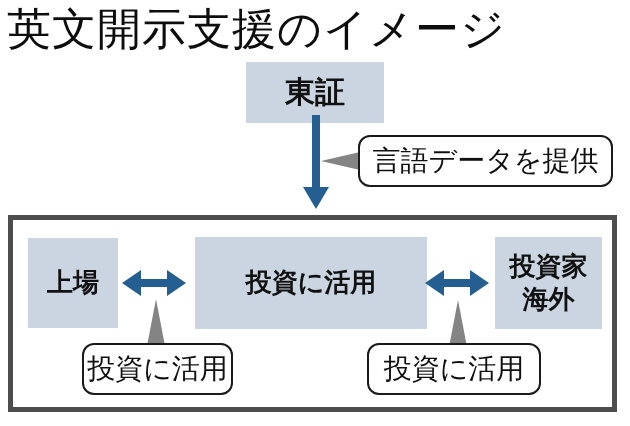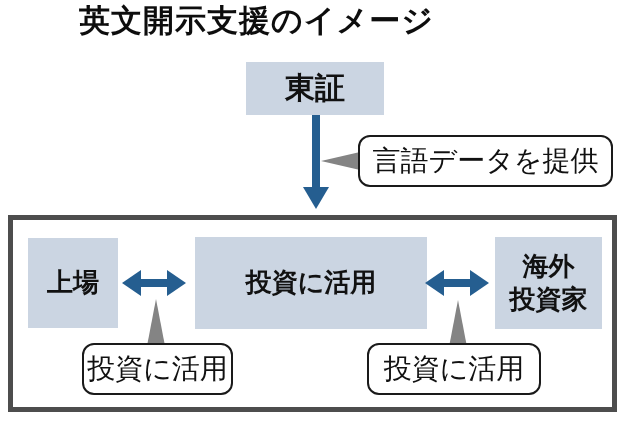--- a/index.html
+++ b/index.html
@@ -20,40 +20,40 @@
     position:relative;
     width:630px;
     height:426px;
     background:#ffffff;
     overflow:hidden;
   }
   .title{
     position:absolute;
     left:0; top:6; width:513px;
     text-align:center;
-    font-size:31px;
-    font-weight:bold;
+    font-size:44px;
+    font-weight:normal;
     letter-spacing:1px;
     color:#0d0d0d;
   }
   .node{
     position:absolute;
     background:var(--box-fill);
     display:flex;
     flex-direction:column;
     align-items:center;
     justify-content:center;
     font-weight:bold;
     color:var(--text);
     text-align:center;
     z-index:1;
     line-height:1.28;
   }
   .node-tse{
-    left:246px; top:62px; width:138px; height:53px;
+    left:246px; top:62px; width:138px; height:61px;
     font-size:30px;
   }
   .node-listed{
     left:28px; top:238px; width:90px; height:90px;
     font-size:26px;
   }
   .node-service{
     left:195px; top:237px; width:232px; height:92px;
     font-size:26px;
   }
@@ -152,22 +152,22 @@
     <span>投資に活用</span>
   </div>
 
   <div class="harrow harrow-right">
     <span class="h-head h-left"></span>
     <span class="h-shaft"></span>
     <span class="h-head h-right"></span>
   </div>
 
   <div class="node node-investor">
+    <span>投資家</span>
     <span>海外</span>
-    <span>投資家</span>
   </div>
 
   <span class="tail-up tail-doc"></span>
   <div class="callout callout-doc">
     <span>投資に活用</span>
   </div>
 
   <span class="tail-up tail-invest"></span>
   <div class="callout callout-invest">
     <span>投資に活用</span>

